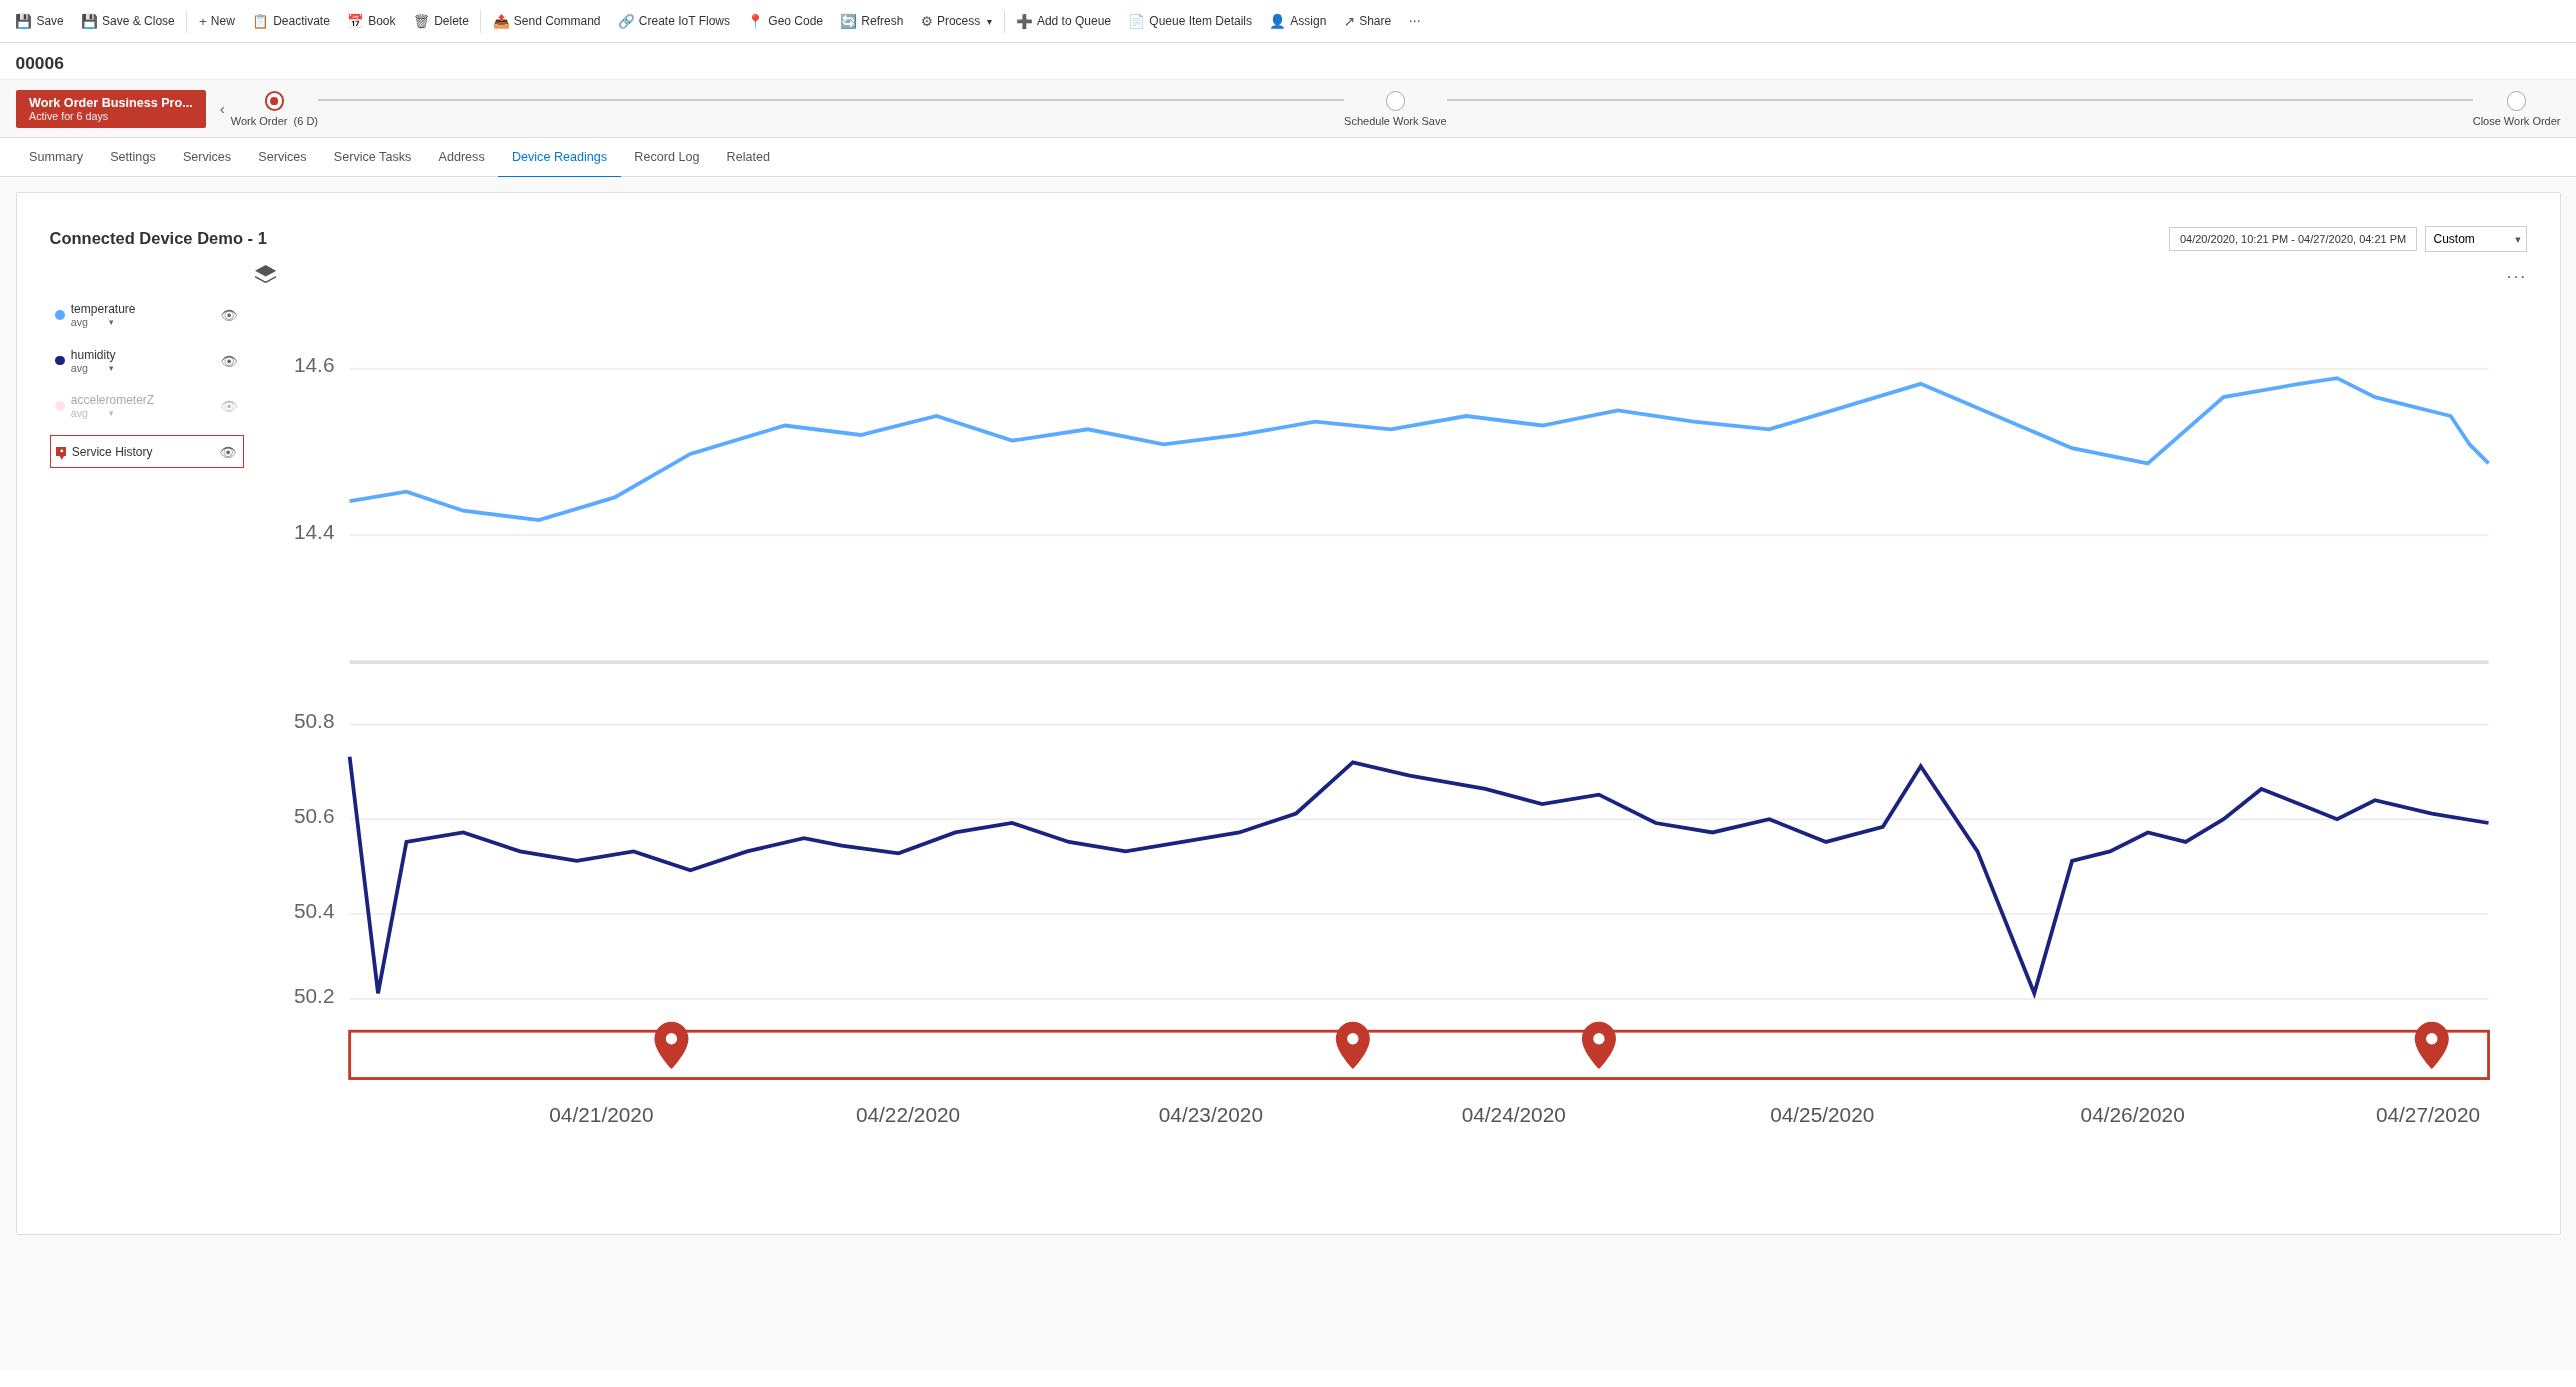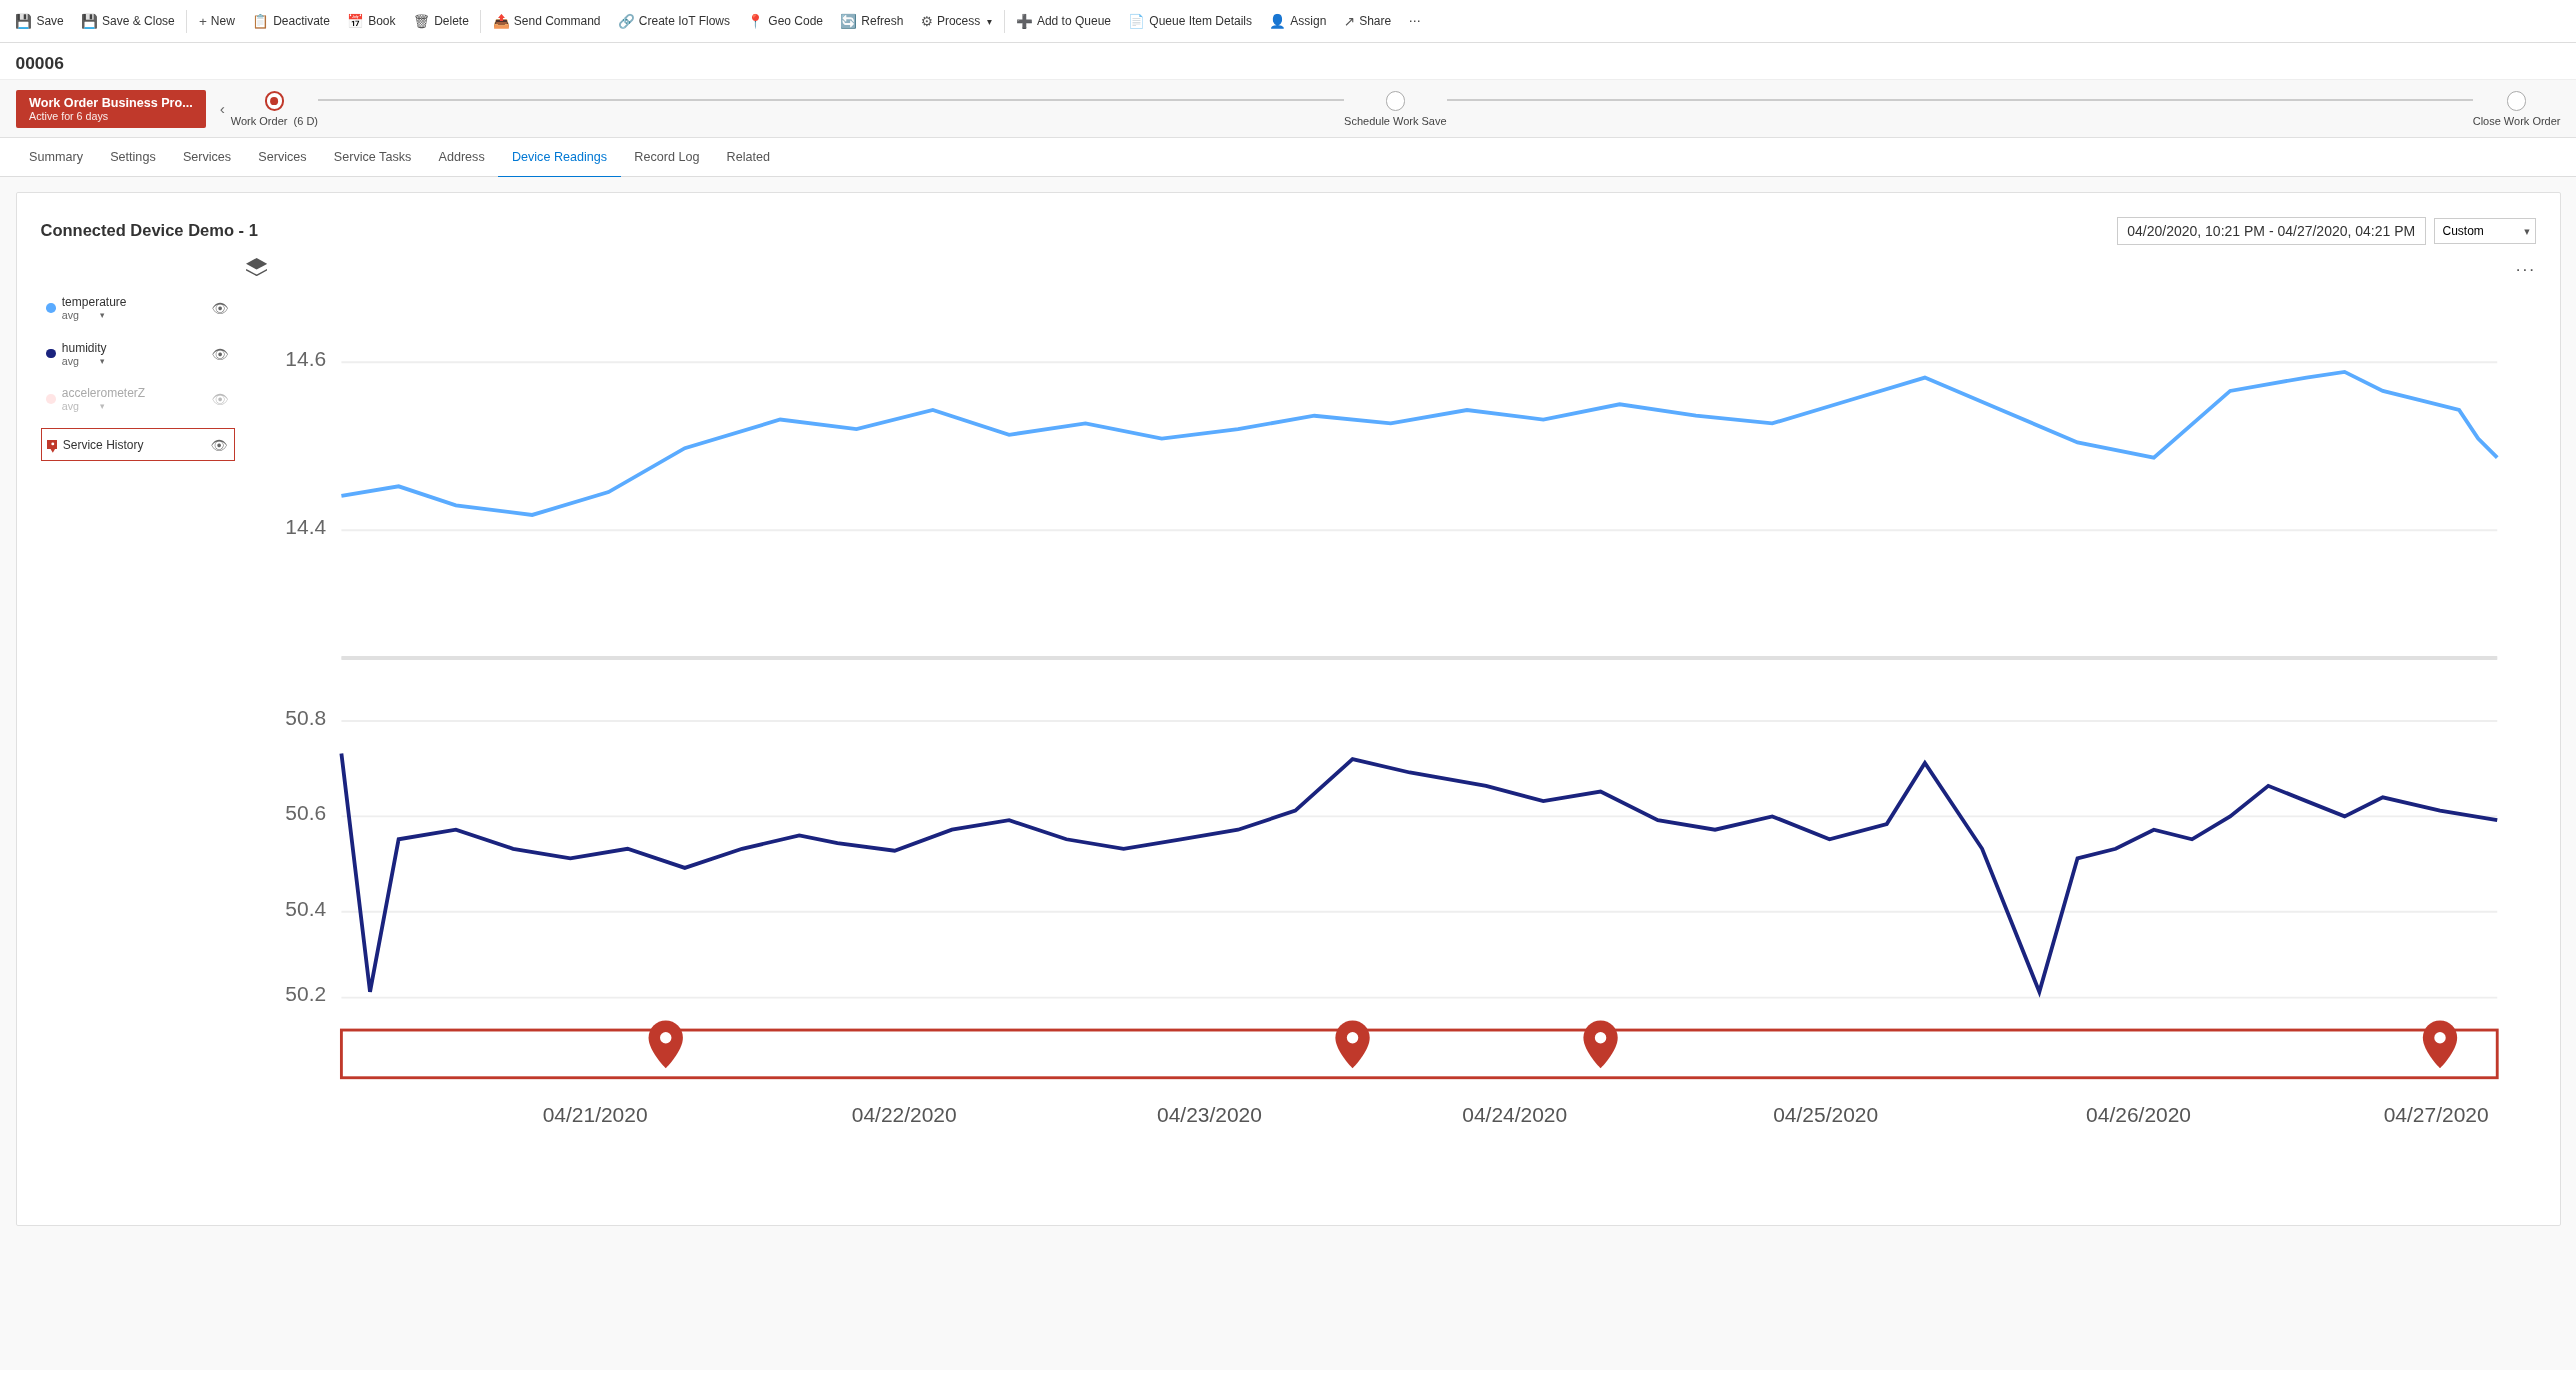--- a/index.html
+++ b/index.html
@@ -70,32 +70,32 @@
     .tab-item {
       padding: 11.6px 13.6px; font-size: 12.6px; cursor: pointer; color: #555;
       border-bottom: 1.9px solid transparent; margin-bottom: -1px;
     }
     .tab-item.active { color: #0078d4; border-bottom: 1.9px solid #0078d4; font-weight: 400; }
 
     
     .main-content { padding: 15.5px; background: #f9f9f9; min-height: calc(100vh - 194px); }
 
     .device-panel {
-      background: #fff; border: 1px solid #e0e0e0; border-radius: 1.9px; padding: 24px;
+      background: #fff; border: 1px solid #e0e0e0; border-radius: 1.9px; padding: 33px;
     }
 
     .device-header {
       display: flex; align-items: center; justify-content: space-between; margin-bottom: 13.6px;
     }
     .device-title { font-size: 16.5px; font-weight: 600; color: #333; }
     .date-range-control {
       display: flex; align-items: center; gap: 7.8px;
     }
     .date-range-display {
-      border: 1px solid #ccc; padding: 4.8px 9.7px; font-size: 14px; background: #fff; color: #333;
+      border: 1px solid #ccc; padding: 4.8px 9.7px; font-size: 11px; background: #fff; color: #333;
     }
     .custom-select {
       border: 1px solid #ccc; padding: 4.8px 23px 4.8px 7.8px; font-size: 12px;
       background: #fff; appearance: none; cursor: pointer; position: relative;
     }
     .select-wrapper { position: relative; display: inline-block; }
     .select-wrapper::after {
       content: '▾'; position: absolute; right: 5.8px; top: 50%; transform: translateY(-50%);
       pointer-events: none; font-size: 10.7px; color: #555;
     }

